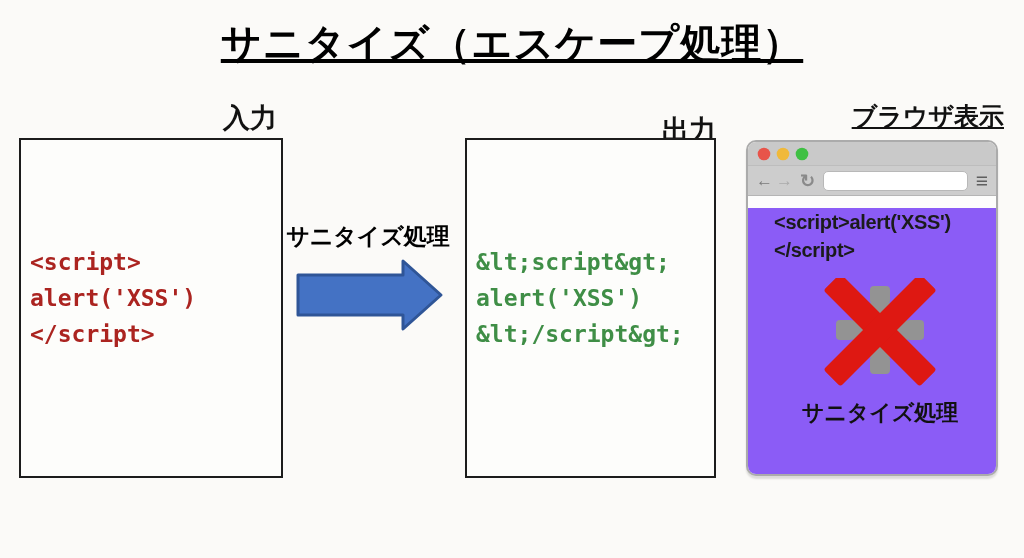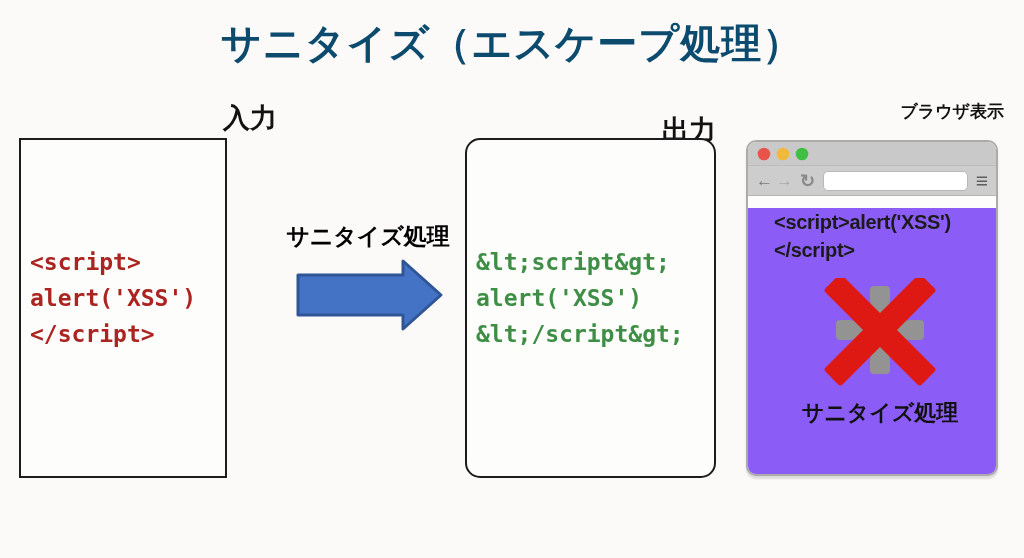--- a/index.html
+++ b/index.html
@@ -9,37 +9,38 @@
     background: #fbfaf8;
     color: #141414;
     overflow: hidden;
   }
   .stage { position: relative; width: 1024px; height: 558px; }
 
   .page-title {
     position: absolute; left: 0; right: 0; top: 16px;
     text-align: center;
     font-size: 40px; font-weight: 800; letter-spacing: 1px;
-    color: #0c4a6e;
+    color: #000000;
+    text-decoration: underline;
   }
 
   .col-label {
     position: absolute; text-align: right;
     font-weight: 800; color: #111;
   }
   .input-label  { left: 19px;  width: 258px; top: 100px; font-size: 27px; }
   .output-label { left: 465px; width: 251px; top: 112px; font-size: 27px; }
-  .browser-label{ left: 740px; width: 264px; top: 100px; font-size: 17px; }
+  .browser-label{ left: 740px; width: 264px; top: 100px; font-size: 25px; text-decoration: underline; }
 
   .doc-box {
     position: absolute; top: 138px; height: 340px;
     background: #fdfdfb; border: 2px solid #1c1c1c;
   }
-  .input-box  { left: 19px;  width: 208px; }
-  .output-box { left: 465px; width: 251px; border-radius: 15px; }
+  .input-box  { left: 19px;  width: 264px; }
+  .output-box { left: 465px; width: 251px; }
 
   .code {
     position: absolute; left: 9px; top: 104px;
     font-family: "DejaVu Sans Mono", monospace;
     font-weight: 700; font-size: 23px; line-height: 36px;
     white-space: pre;
   }
   .code-red   { color: #ab2420; }
   .code-green { color: #3f8e46; }
 

